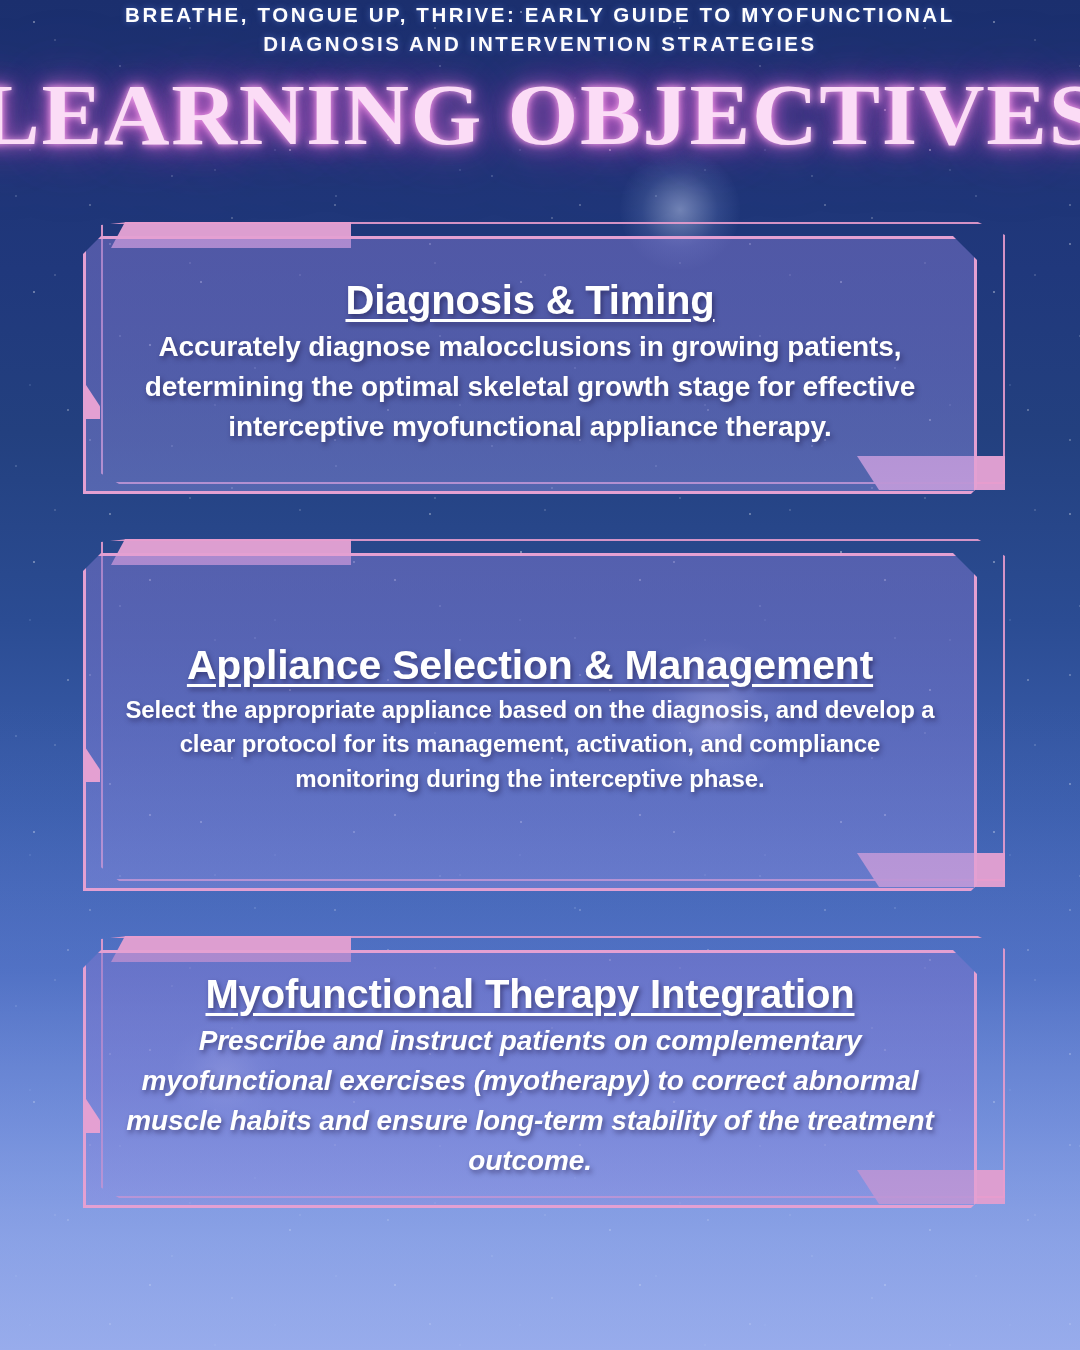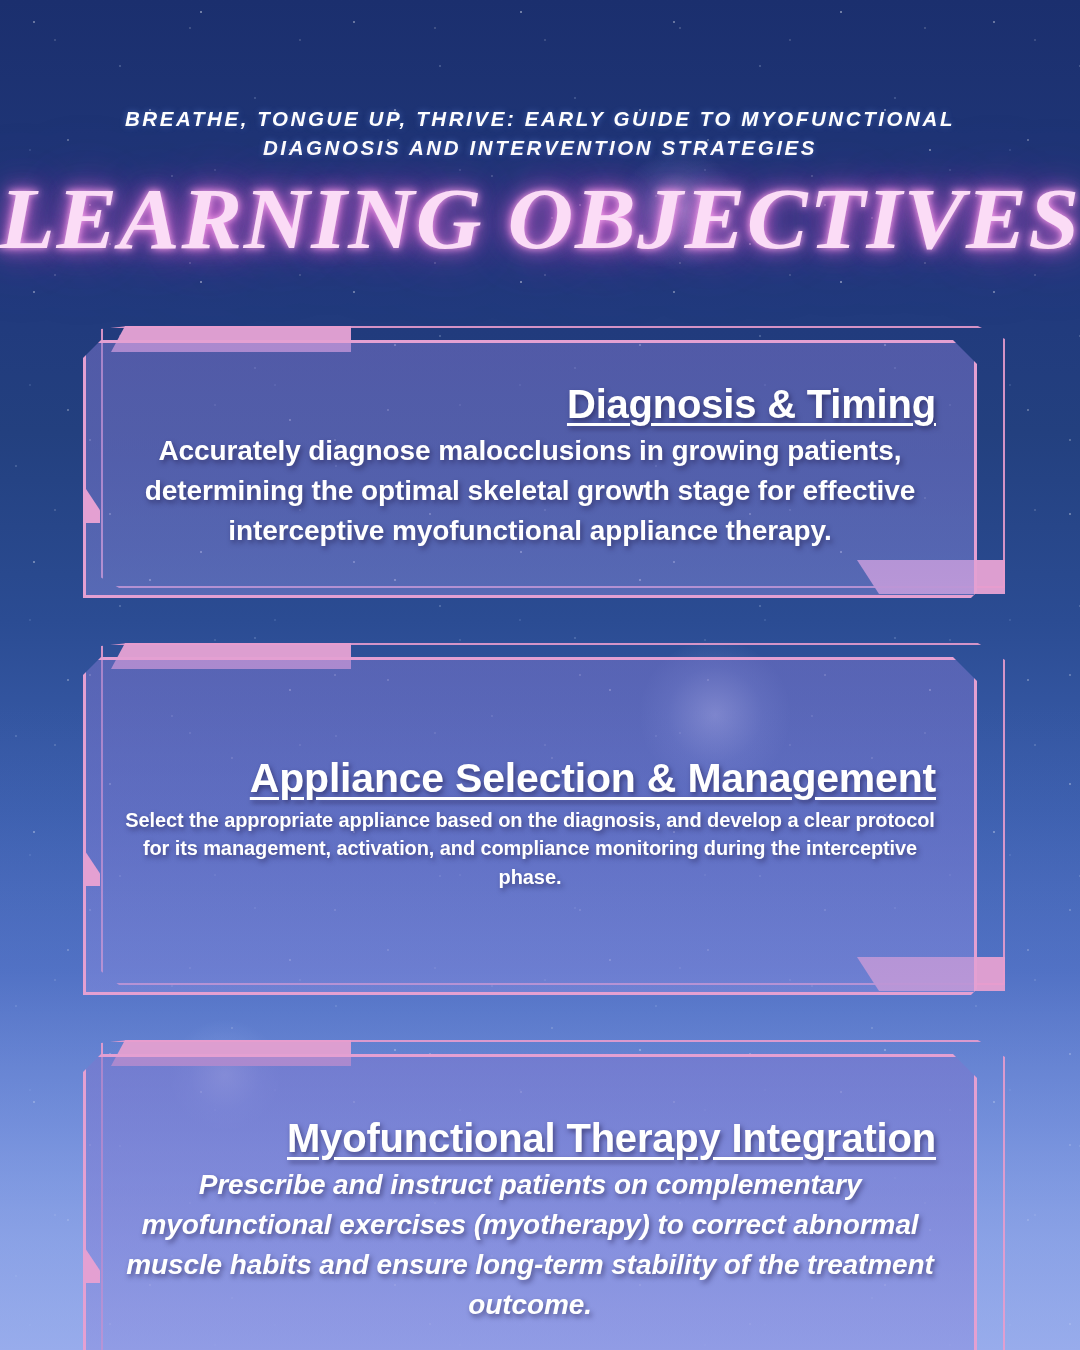--- a/index.html
+++ b/index.html
@@ -78,22 +78,20 @@
     position: absolute;
     border-radius: 50%;
     pointer-events: none;
     background: radial-gradient(circle, rgba(215,225,255,.45) 0%, rgba(180,200,255,.12) 45%, transparent 72%);
   }
 
   
   .header {
     position: relative;
     text-align: center;
-    padding-top: 104px;
-    font-style: italic;
   }
   .eyebrow {
     color: #ffffff;
     font-size: 20.5px;
     font-weight: 700;
     letter-spacing: 2.6px;
     line-height: 1.42;
     text-transform: uppercase;
     font-stretch: condensed;
     margin: 0 auto;
@@ -122,21 +120,21 @@
     position: relative;
     margin-top: 62px;
   }
   .card-wrap {
     position: relative;
     margin: 0 auto;
     width: 930px;
   }
   #card-1 { height: 272px; }
   #card-2 { height: 352px; margin-top: 45px; }
-  #card-3 { height: 352px; margin-top: 45px; }
+  #card-3 { height: 272px; margin-top: 45px; }
 
   
   .frame-outer {
     position: absolute;
     left: 26px;
     right: 0;
     top: 0;
     bottom: 10px;
     border: 2px solid #e89ccd;
     background: transparent;
@@ -182,21 +180,21 @@
       rgba(128,124,212,.5) 50%,
       rgba(140,142,224,.46) 100%);
     clip-path: polygon(
       0% 18px, 18px 0%,
       calc(100% - 24px) 0%, 100% 24px,
       100% calc(100% - 6px), calc(100% - 6px) 100%,
       0% 100%
     );
     display: flex;
     flex-direction: column;
-    align-items: flex-end;
+    align-items: center;
     justify-content: center;
     padding: 8px 38px 14px;
     text-align: center;
   }
   
   .notch-left {
     position: absolute;
     left: 0;
     top: 58%;
     width: 14px;
@@ -226,21 +224,21 @@
     font-stretch: condensed;
     line-height: 1.42;
     margin: 0;
     letter-spacing: -0.1px;
     text-shadow: 2px 3px 5px rgba(30,24,70,.5);
   }
   #card-1 .card-heading { font-size: 40px; }
   #card-2 .card-heading { font-size: 41px; }
   #card-3 .card-heading { font-size: 40px; }
   #card-1 .card-text { font-size: 28px; }
-  #card-2 .card-text { font-size: 20px; }
+  #card-2 .card-text { font-size: 24px; }
   #card-3 .card-text { font-size: 28px; font-style: italic; }
 </style>
 </head>
 <body>
 
 <div id="poster">
 
   <div class="stars layer-a"></div>
   <div class="stars layer-b"></div>
   <div class="glow-blob" style="left:620px; top:150px; width:120px; height:120px;"></div>

